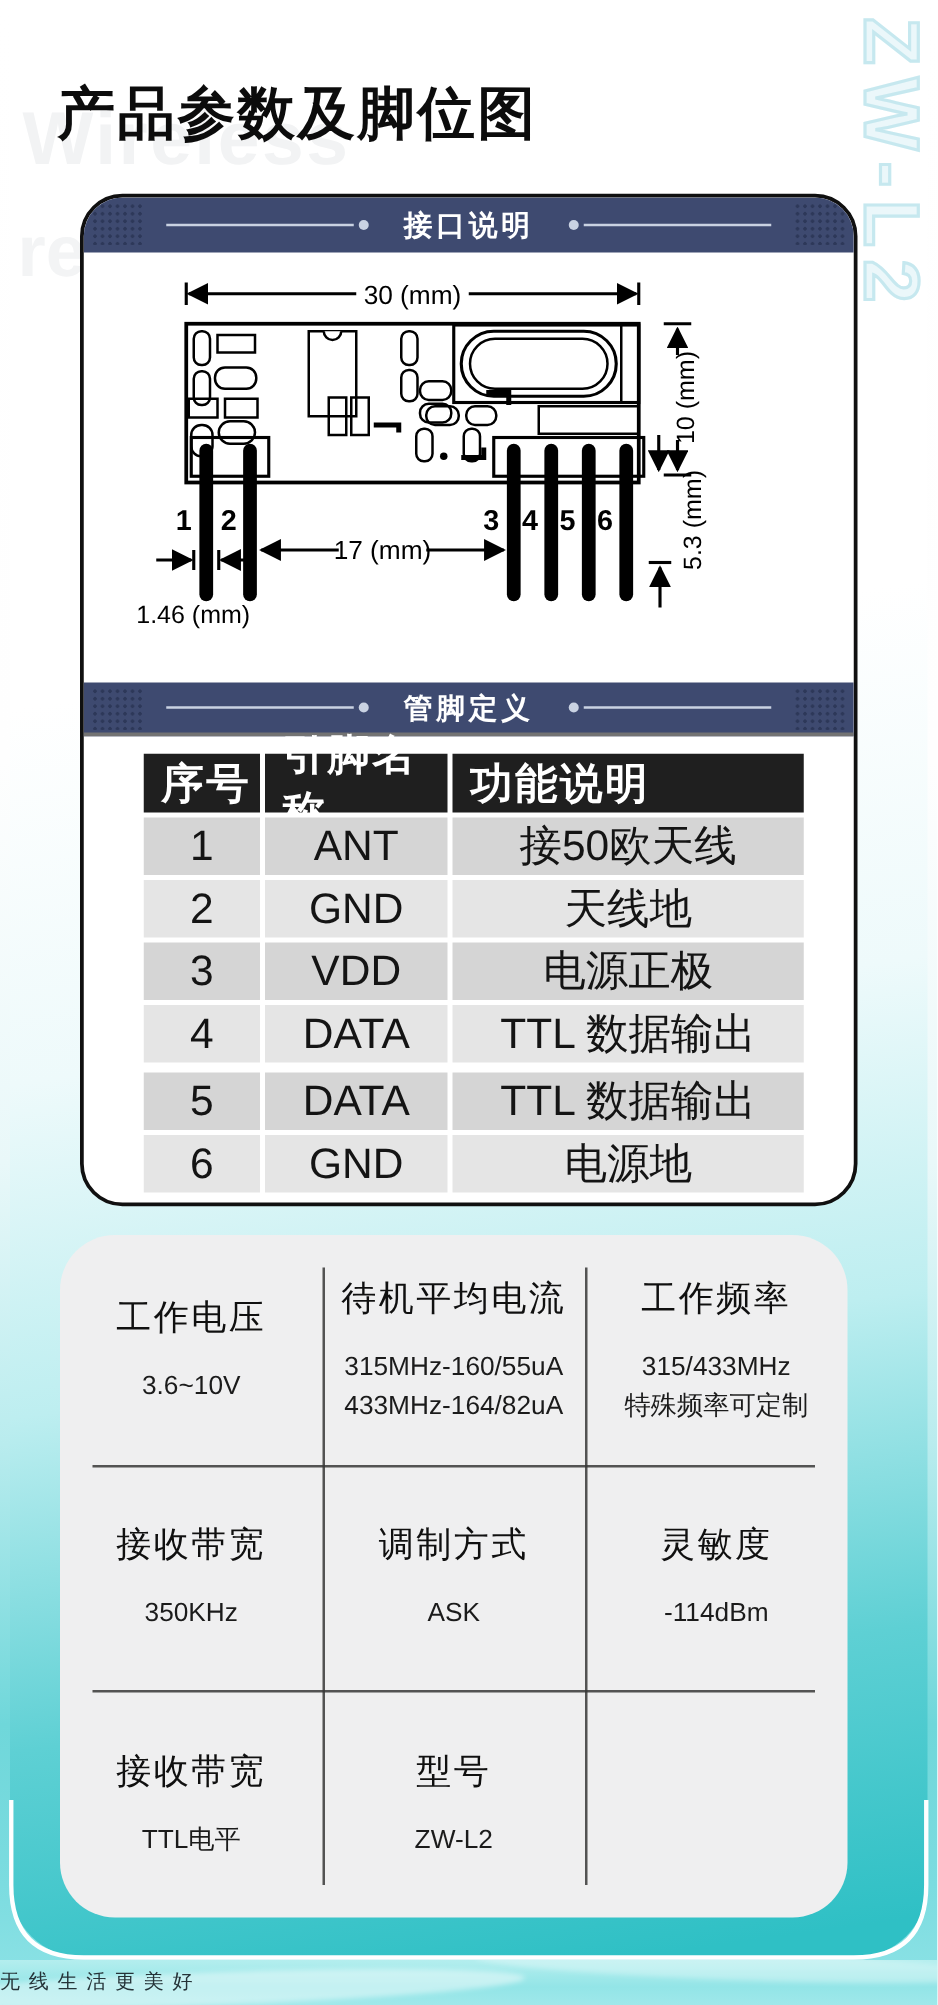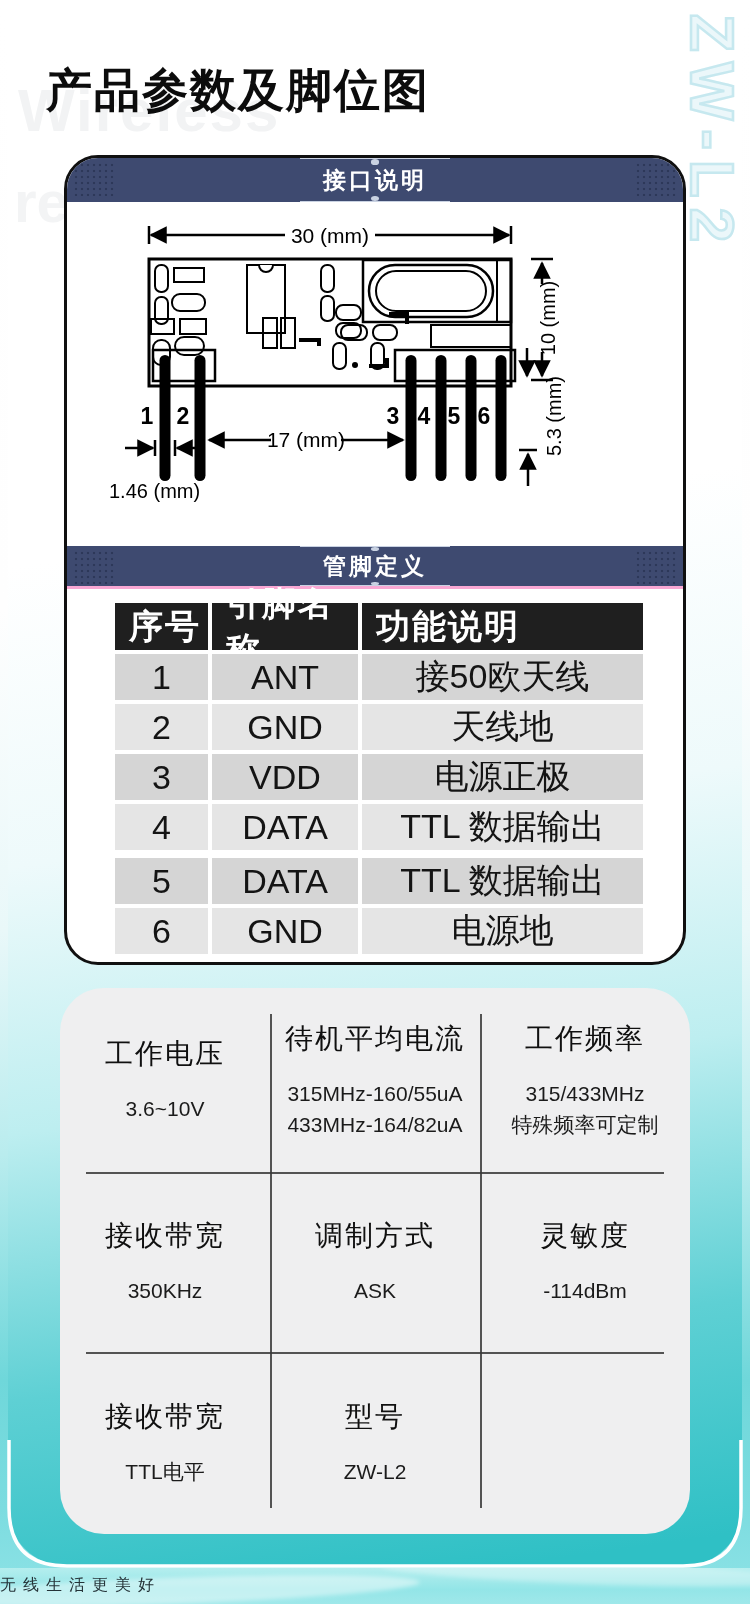--- a/index.html
+++ b/index.html
@@ -33,22 +33,22 @@
   .wm-model { position:absolute; top:14px; right:2px; writing-mode:vertical-rl; z-index:2;
     font-size:62px; font-weight:bold; letter-spacing:10px; color:#ebf7fa;
     -webkit-text-stroke:2.5px #c6e8ef; }
   .page-title { position:absolute; left:46px; top:60px; font-size:46px; font-weight:bold;
     color:#0c0c0c; letter-spacing:2px; z-index:4; }
 
   
   .card1 { position:absolute; left:64px; top:155px; width:622px; height:810px; z-index:4;
     background:#ffffff; border:3px solid #101010; border-radius:34px; overflow:hidden; }
   .navy-bar { position:relative; width:100%; height:44px; background:#3e4a70;
-    display:flex; align-items:center; justify-content:center;flex-direction:column; }
-  .navy-bar.bar2 { position:absolute; left:0; top:388px; height:43px; border-bottom:3px solid #f9a8d4; }
+    display:flex; align-items:center; justify-content:center; }
+  .navy-bar.bar2 { position:absolute; left:0; top:388px; height:43px; border-bottom:3px solid #737373; }
   .bar-title { color:#ffffff; font-size:23px; font-weight:bold; letter-spacing:3px; margin:0 24px; }
   .bar-line { width:150px; height:2px; background:#c9d2e2; }
   .bar-dot { width:8px; height:8px; border-radius:50%; background:#c9d2e2; margin:0 4px; }
   .bar-deco { position:absolute; top:4px; width:42px; height:34px; opacity:.35;
     background-image:radial-gradient(rgba(8,16,38,.9) 1.2px, transparent 1.6px);
     background-size:6px 6px; }
   .bar-deco.left { left:6px; } .bar-deco.right { right:6px; transform:scaleX(-1); }
 
   .diagram { position:absolute; left:36px; top:60px; width:560px; height:310px; }
 
@@ -59,21 +59,21 @@
   .pt-cell { height:46px; display:flex; align-items:center; justify-content:center;
     font-size:34px; color:#141414; }
   .pt-head .pt-cell { height:47px; background:#1f1f1f; color:#ffffff; font-weight:bold;
     justify-content:flex-start; padding-left:14px; letter-spacing:2px; }
   .c1 { width:93px; } .c2 { width:146px; } .c3 { flex:1; }
   .shade-a .pt-cell { background:#d5d5d5; }
   .shade-b .pt-cell { background:#e5e5e5; }
   .pt-head .pt-cell { background:#1f1f1f !important; }
 
   
-  .spec-card { position:absolute; left:60px; top:988px; width:630px; height:546px; z-index:4;
+  .spec-card { position:absolute; left:48px; top:988px; width:630px; height:546px; z-index:4;
     background:#efeff0; border-radius:44px; overflow:hidden; }
   .spec-grid { display:grid; grid-template-columns:210px 210px 210px;
     grid-template-rows:184px 180px 182px; width:100%; height:100%; }
   .spec-cell { display:flex; flex-direction:column; align-items:center; justify-content:center; }
   .spec-label { font-size:28px; color:#101010; letter-spacing:2px; margin-bottom:20px; }
   .spec-vals { text-align:center; font-size:21px; color:#1b1b1b; line-height:1.5; }
   .vline { position:absolute; top:26px; bottom:26px; width:2px; background:rgba(55,55,55,.85); }
   .vline.v1 { left:210px; } .vline.v2 { left:420px; }
   .hline { position:absolute; left:26px; right:26px; height:2px; background:rgba(55,55,55,.85); }
   .hline.h1 { top:184px; } .hline.h2 { top:364px; }

